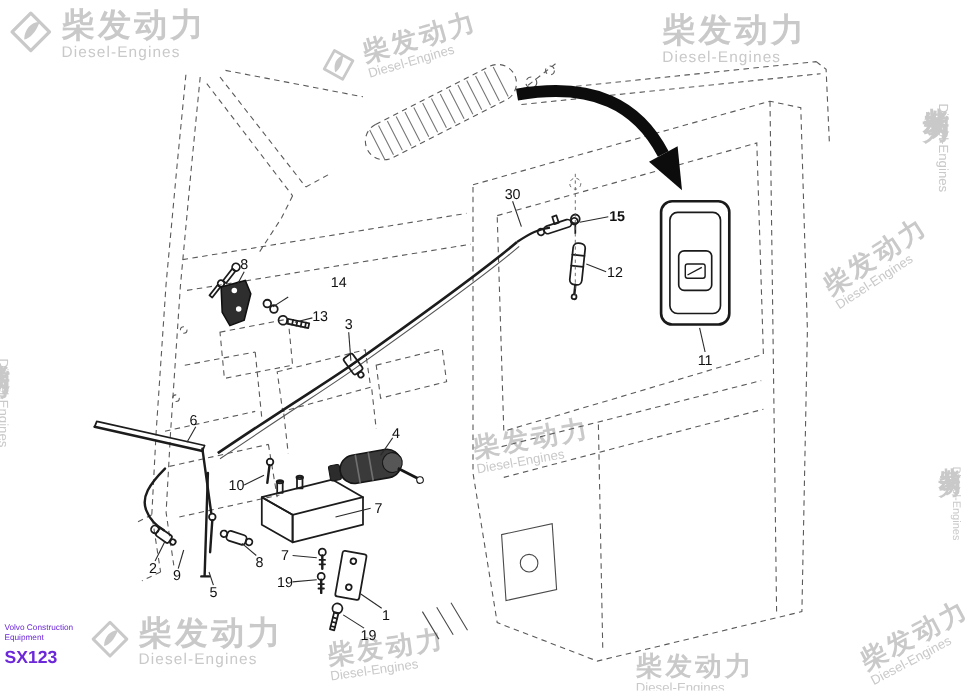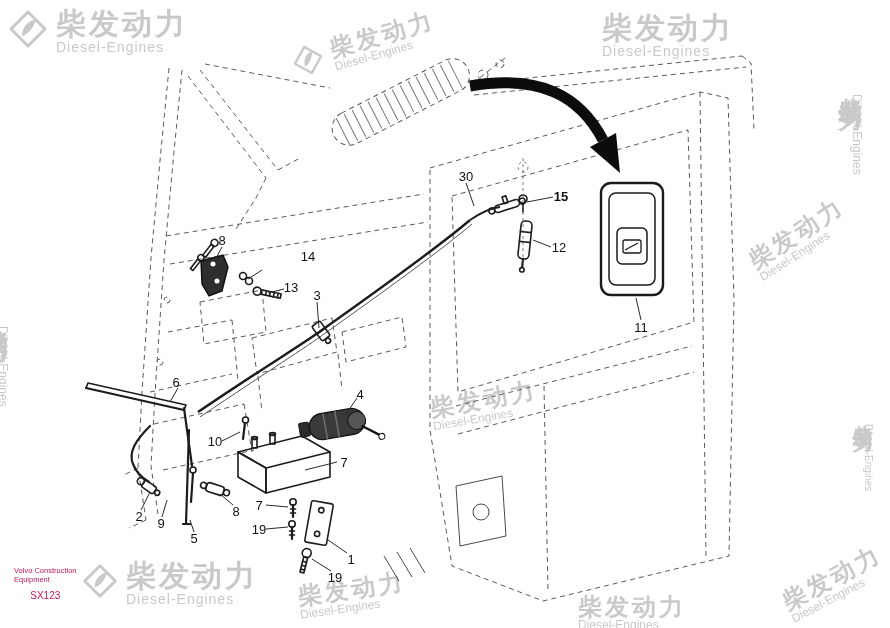--- a/index.html
+++ b/index.html
@@ -22,23 +22,23 @@
   .dashfine{stroke:var(--dashedLine,#5a5a5a);stroke-width:.8;fill:none;stroke-dasharray:3 3;}
   .thin{stroke:#4a4a4a;stroke-width:1;fill:none;}
   .part{stroke:var(--line,#1c1c1c);stroke-width:1.6;fill:none;stroke-linecap:round;stroke-linejoin:round;}
   .part2{stroke:var(--line,#1c1c1c);stroke-width:2.2;fill:none;stroke-linecap:round;}
   .leader{stroke:#2a2a2a;stroke-width:1;fill:none;}
   .hatch{stroke:#777;stroke-width:1;fill:none;}
   
   .callout{position:absolute;z-index:3;transform:translate(-50%,-50%);font-size:13px;
            color:var(--labelText,#111);font-family:"Liberation Sans",sans-serif;}
   
-  .footer{position:absolute;left:14px;top:566px;z-index:3;color:#be185d;}
+  .footer{position:absolute;left:4px;top:566px;z-index:3;color:#6d28d9;}
   .footer .company{font-size:7.5px;line-height:1.25;}
-  .footer .code{font-size:10px;font-weight:normal;margin-top:5px;text-align:center;}
+  .footer .code{font-size:16px;font-weight:bold;margin-top:5px;}
 </style>
 </head>
 <body>
 
 <div class="canvas">
 
   <div class="wm wm-lg" style="left:8px;top:8px;">
     <span>
       <svg width="40" height="40" viewBox="0 0 40 40">
           <path d="M20,3 L37,20 L20,37 L3,20 Z" fill="none" stroke="#c9c9c9" stroke-width="3" stroke-linejoin="round"></path>

